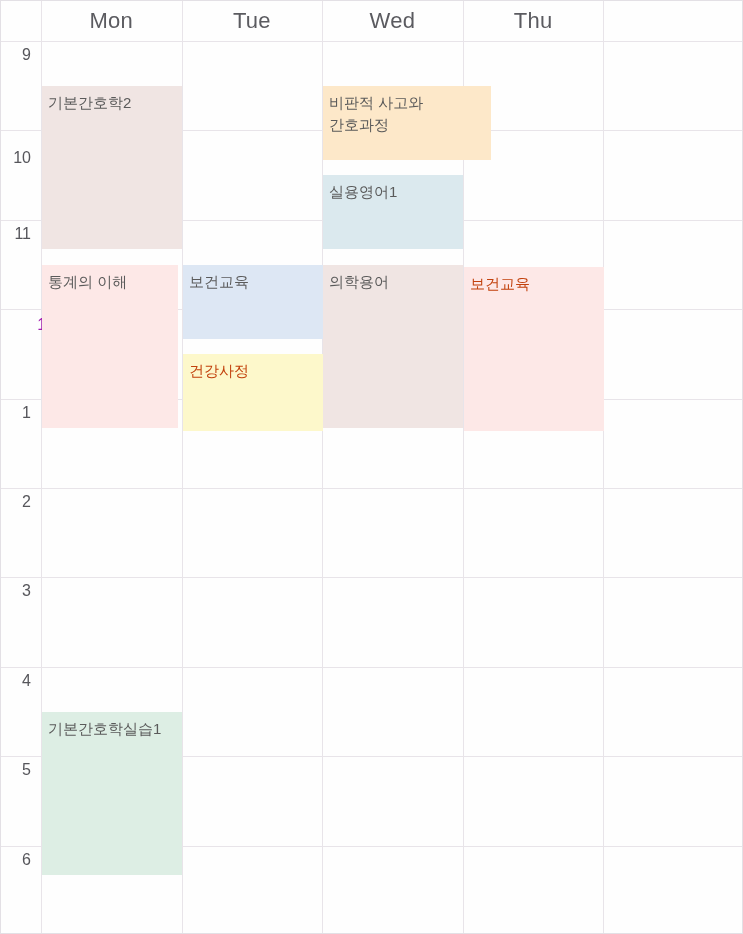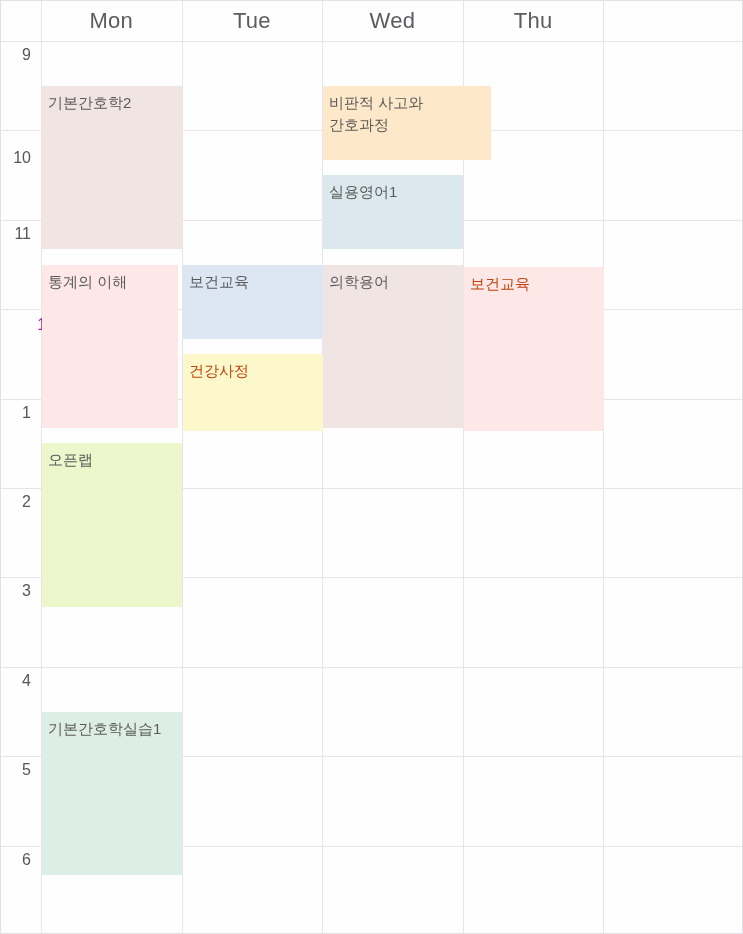--- a/index.html
+++ b/index.html
@@ -88,21 +88,20 @@
     <div class="hour-label" style="top: 223.8px; color: rgb(86, 86, 91);">11</div>
     <div class="hour-label" style="top: 315px; color: #a21caf; padding-left: 24px;">12</div>
     <div class="hour-label" style="top: 402.6px; color: rgb(86, 86, 91);">1</div>
     <div class="hour-label" style="top: 492px; color: rgb(86, 86, 91);">2</div>
     <div class="hour-label" style="top: 581.4px; color: rgb(86, 86, 91);">3</div>
     <div class="hour-label" style="top: 670.8px; color: rgb(86, 86, 91);">4</div>
     <div class="hour-label" style="top: 760.2px; color: rgb(86, 86, 91);">5</div>
     <div class="hour-label" style="top: 849.6px; color: rgb(86, 86, 91);">6</div>
     <div class="event-block" style="left: 41px; width: 140px; top: 84.7px; height: 163.602px; background: rgb(240, 229, 227); color: rgb(90, 90, 90);"><span>기본간호학2</span></div>
     <div class="event-block" style="left: 41px; width: 136px; top: 263.5px; height: 163.602px; background: rgb(253, 232, 231); color: rgb(90, 90, 90);"><span>통계의 이해</span></div>
-    <div class="event-block" style="left: 41px; width: 140px; top: 442.3px; height: 163.602px; background: rgb(237, 247, 204); color: rgb(90, 90, 90);"><span>오픈랩</span></div>
     <div class="event-block" style="left: 41px; width: 140px; top: 710.5px; height: 163.602px; background: rgb(221, 238, 228); color: rgb(90, 90, 90);"><span>기본간호학실습1</span></div>
     <div class="event-block" style="left: 182px; width: 140px; top: 263.5px; height: 74.202px; background: rgb(221, 231, 244); color: rgb(90, 90, 90);"><span>보건교육</span></div>
     <div class="event-block" style="left: 182px; width: 140px; top: 352.9px; height: 77px; background: rgb(253, 248, 203); color: #c2410c;"><span>건강사정</span></div>
     <div class="event-block" style="left: 322px; width: 168px; top: 84.7px; height: 74.202px; background: rgb(253, 232, 201); color: rgb(90, 90, 90);"><span>비판적 사고와 간호과정</span></div>
     <div class="event-block" style="left: 322px; width: 140px; top: 174.1px; height: 74.202px; background: rgb(219, 233, 238); color: rgb(90, 90, 90);"><span>실용영어1</span></div>
     <div class="event-block" style="left: 322px; width: 140px; top: 263.5px; height: 163.602px; background: rgb(240, 229, 227); color: rgb(90, 90, 90);"><span>의학용어</span></div>
     <div class="event-block" style="left: 463px; width: 140px; top: 266px; height: 163.602px; background: rgb(253, 232, 231); color: #c2410c;"><span>보건교육</span></div>
   </div>
 
 </body></html>

